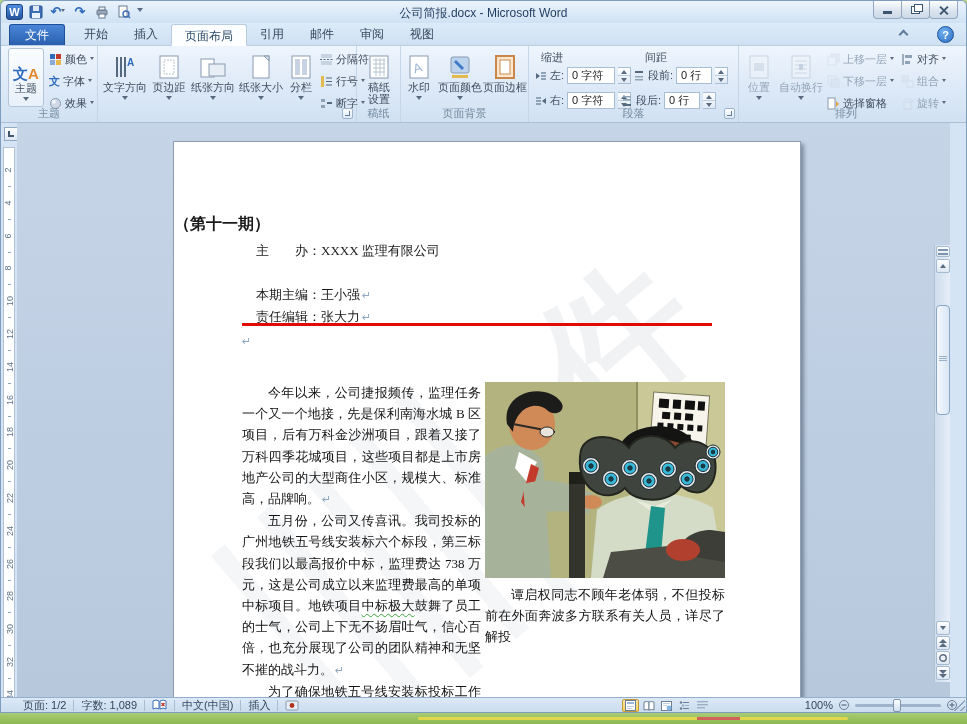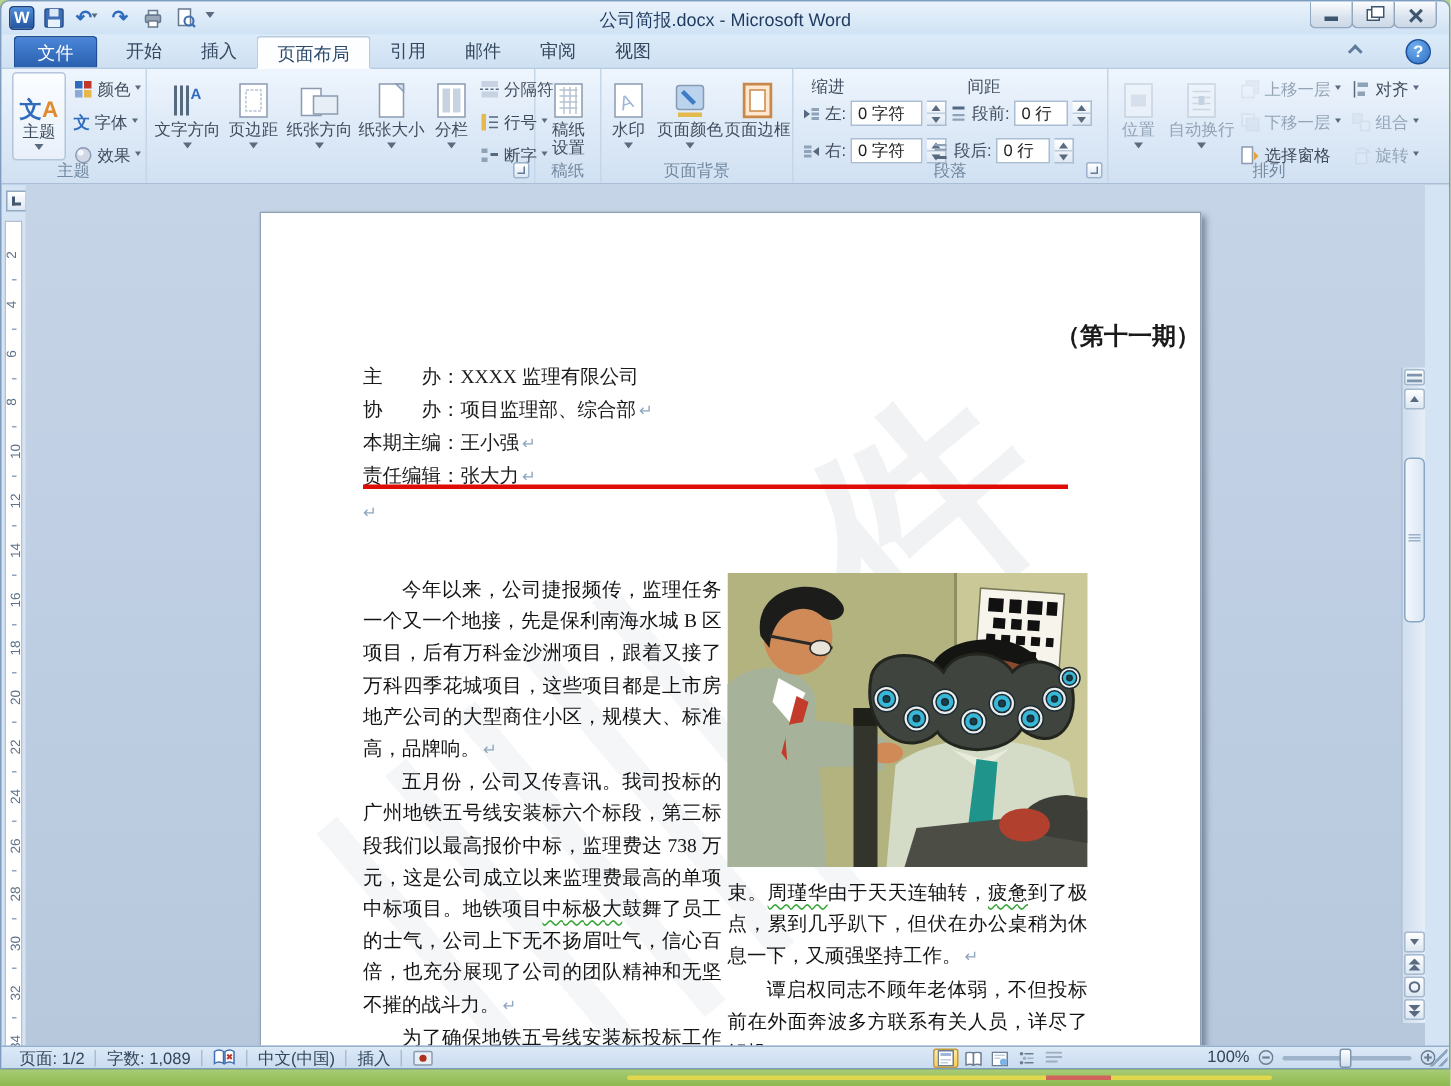--- a/index.html
+++ b/index.html
@@ -62,22 +62,22 @@
 .hnum{position:absolute;top:1px}
 .htick{position:absolute;top:5px;width:1px;height:3px;background:#8fa5bd}
 .marker{position:absolute}
 #vruler{position:absolute;left:2px;top:146px;width:12px;height:552px;background:#fff;border:1px solid #b2c2d4;font-size:9px;color:#5d7288}
 .vnum{position:absolute;left:1px;transform:rotate(-90deg);transform-origin:center}
 .vtick{position:absolute;left:4px;width:3px;height:1px;background:#8fa5bd}
 
 #docarea{position:absolute;left:16px;top:122px;right:16px;bottom:15px;background:linear-gradient(#c6d4e7,#b7c8dd);overflow:hidden}
 #page{position:absolute;left:156px;top:18px;width:628px;height:558px;background:#fff;border:1px solid #8fa0b4;box-shadow:3px 3px 4px rgba(40,50,70,.45);overflow:hidden;font-family:"Liberation Serif",serif;color:#1a1a1a}
 #doctitle{position:absolute;left:0;right:0;top:4px;text-align:center;font-size:41px;font-weight:bold;letter-spacing:12px;color:#e02b1e;text-shadow:2px 2px 2px #d9a7a0}
-#issue{position:absolute;left:0;right:0;top:72px;text-align:right;font-size:16px;font-weight:bold}
-.infoline{position:absolute;left:68px;font-size:13px;white-space:nowrap}
+#issue{position:absolute;left:0;right:0;top:72px;text-align:left;font-size:16px;font-weight:bold}
+.infoline{position:absolute;left:82px;font-size:13px;white-space:nowrap}
 #redline{position:absolute;left:68px;top:181px;width:470px;height:3px;background:#e00b04}
 #headline{position:absolute;left:0;right:60px;top:212px;text-align:center;font-size:16px;font-weight:bold}
 .col{position:absolute;font-size:13px;line-height:21.2px;text-align:justify;color:#141414}
 #lcol{left:68px;top:240px;width:239px}
 #rcol{left:311px;top:240px;width:240px}
 .par{text-indent:2em}
 .par.noind{text-indent:0}
 #clip{width:240px;height:196px;margin-bottom:6px}
 .wavy{text-decoration:underline wavy #3aa63a 1px;text-underline-offset:3px}
 .pilc{color:#8fa6c0;font-size:11px;margin-left:2px;font-family:"DejaVu Sans",sans-serif}
@@ -597,21 +597,20 @@
   </div>
 
   <div id="docarea">
     <div id="page">
       <div id="wm1">件</div>
       <div id="wm2"></div>
       <div id="issue">（第十一期）</div>
       <div class="infoline" style="top:100px">
         <span>主　　办：XXXX 监理有限公司</span>
       </div>
-      <div class="infoline" style="top:122px">协　　办：项目监理部、综合部<span class="pilc">↵</span></div>
       <div class="infoline" style="top:144px">本期主编：王小强<span class="pilc">↵</span></div>
       <div class="infoline" style="top:166px">责任编辑：张大力<span class="pilc">↵</span></div>
       <div id="redline"></div>
       <span class="pilcb" style="left:68px;top:193px">↵</span>
 
       <div class="col" id="lcol">
         <div class="par">今年以来，公司捷报频传，监理任务一个又一个地接，先是保利南海水城 B 区项目，后有万科金沙洲项目，跟着又接了万科四季花城项目，这些项目都是上市房地产公司的大型商住小区，规模大、标准高，品牌响。<span class="pilc">↵</span></div>
         <div class="par">五月份，公司又传喜讯。我司投标的广州地铁五号线安装标六个标段，第三标段我们以最高报价中标，监理费达 738 万元，这是公司成立以来监理费最高的单项中标项目。地铁项目<span class="wavy">中标极大</span>鼓舞了员工的士气，公司上下无不扬眉吐气，信心百倍，也充分展现了公司的团队精神和无坚不摧的战斗力。<span class="pilc">↵</span></div>
         <div class="par">为了确保地铁五号线安装标投标工作的质量和进度，确保我们的标书具有极强的竞争力，争取中标，公司领导非常重视亲自抓。各部门和配合人员从思想和行</div>
       </div>
@@ -701,21 +700,20 @@
                 <circle cx="202" cy="97" r="2.2" fill="#15404d"></circle>
               <circle cx="218" cy="84" r="8" fill="#e8eef0"></circle>
                 <circle cx="218" cy="84" r="5.5" fill="#37b8d8"></circle>
                 <circle cx="218" cy="84" r="2" fill="#15404d"></circle>
               <circle cx="228" cy="70" r="7" fill="#e8eef0"></circle>
                 <circle cx="228" cy="70" r="4.8" fill="#37b8d8"></circle>
                 <circle cx="228" cy="70" r="1.8" fill="#15404d"></circle>
             </g>
           </g>
         </svg>
-        <div class="par noind">束。<span class="wavy">周瑾华</span>由于天天连轴转，<span class="wavy">疲惫</span>到了极点，累到几乎趴下，但伏在办公桌稍为休息一下，又顽强坚持工作。<span class="pilc">↵</span></div>
         <div class="par">谭启权同志不顾年老体弱，不但投标前在外面奔波多方联系有关人员，详尽了解投</div>
       </div>
     </div>
 
     <div id="vscroll">
       <span class="scbtn" style="top:1px;height:11px">
           <svg width="10" height="6">
             <rect width="10" height="2" fill="#7e95ad"></rect>
             <rect y="4" width="10" height="2" fill="#7e95ad"></rect>
           </svg>
@@ -779,21 +777,21 @@
       <span class="vnum" style="top: 443.4px;">28</span>
       <i class="vtick" style="top: 464.4px;"></i>
       <span class="vnum" style="top: 476.2px;">30</span>
       <i class="vtick" style="top: 497.2px;"></i>
       <span class="vnum" style="top: 509px;">32</span>
       <i class="vtick" style="top: 530px;"></i>
       <span class="vnum" style="top: 541.8px;">34</span>
     </div>
 
   <div id="status">
-    <span class="sitem" style="margin-left:12px">页面: 1/2</span>
+    <span class="sitem" style="margin-left:22px">页面: 1/2</span>
     <span class="ssep"></span>
     <span class="sitem">字数: 1,089</span>
     <span class="ssep"></span>
     <span class="sitem">
       <svg width="15" height="12" viewBox="0 0 15 12">
           <path d="M1 2 Q4 0 7 2 L7 10 Q4 8 1 10 Z" fill="#fff" stroke="#3e6fb5"></path>
           <path d="M14 2 Q11 0 8 2 L8 10 Q11 8 14 10 Z" fill="#fff" stroke="#3e6fb5"></path>
           <path d="M9.5 4l3 3M12.5 4l-3 3" stroke="#c0392b" stroke-width="1.4"></path>
         </svg>
     </span>

